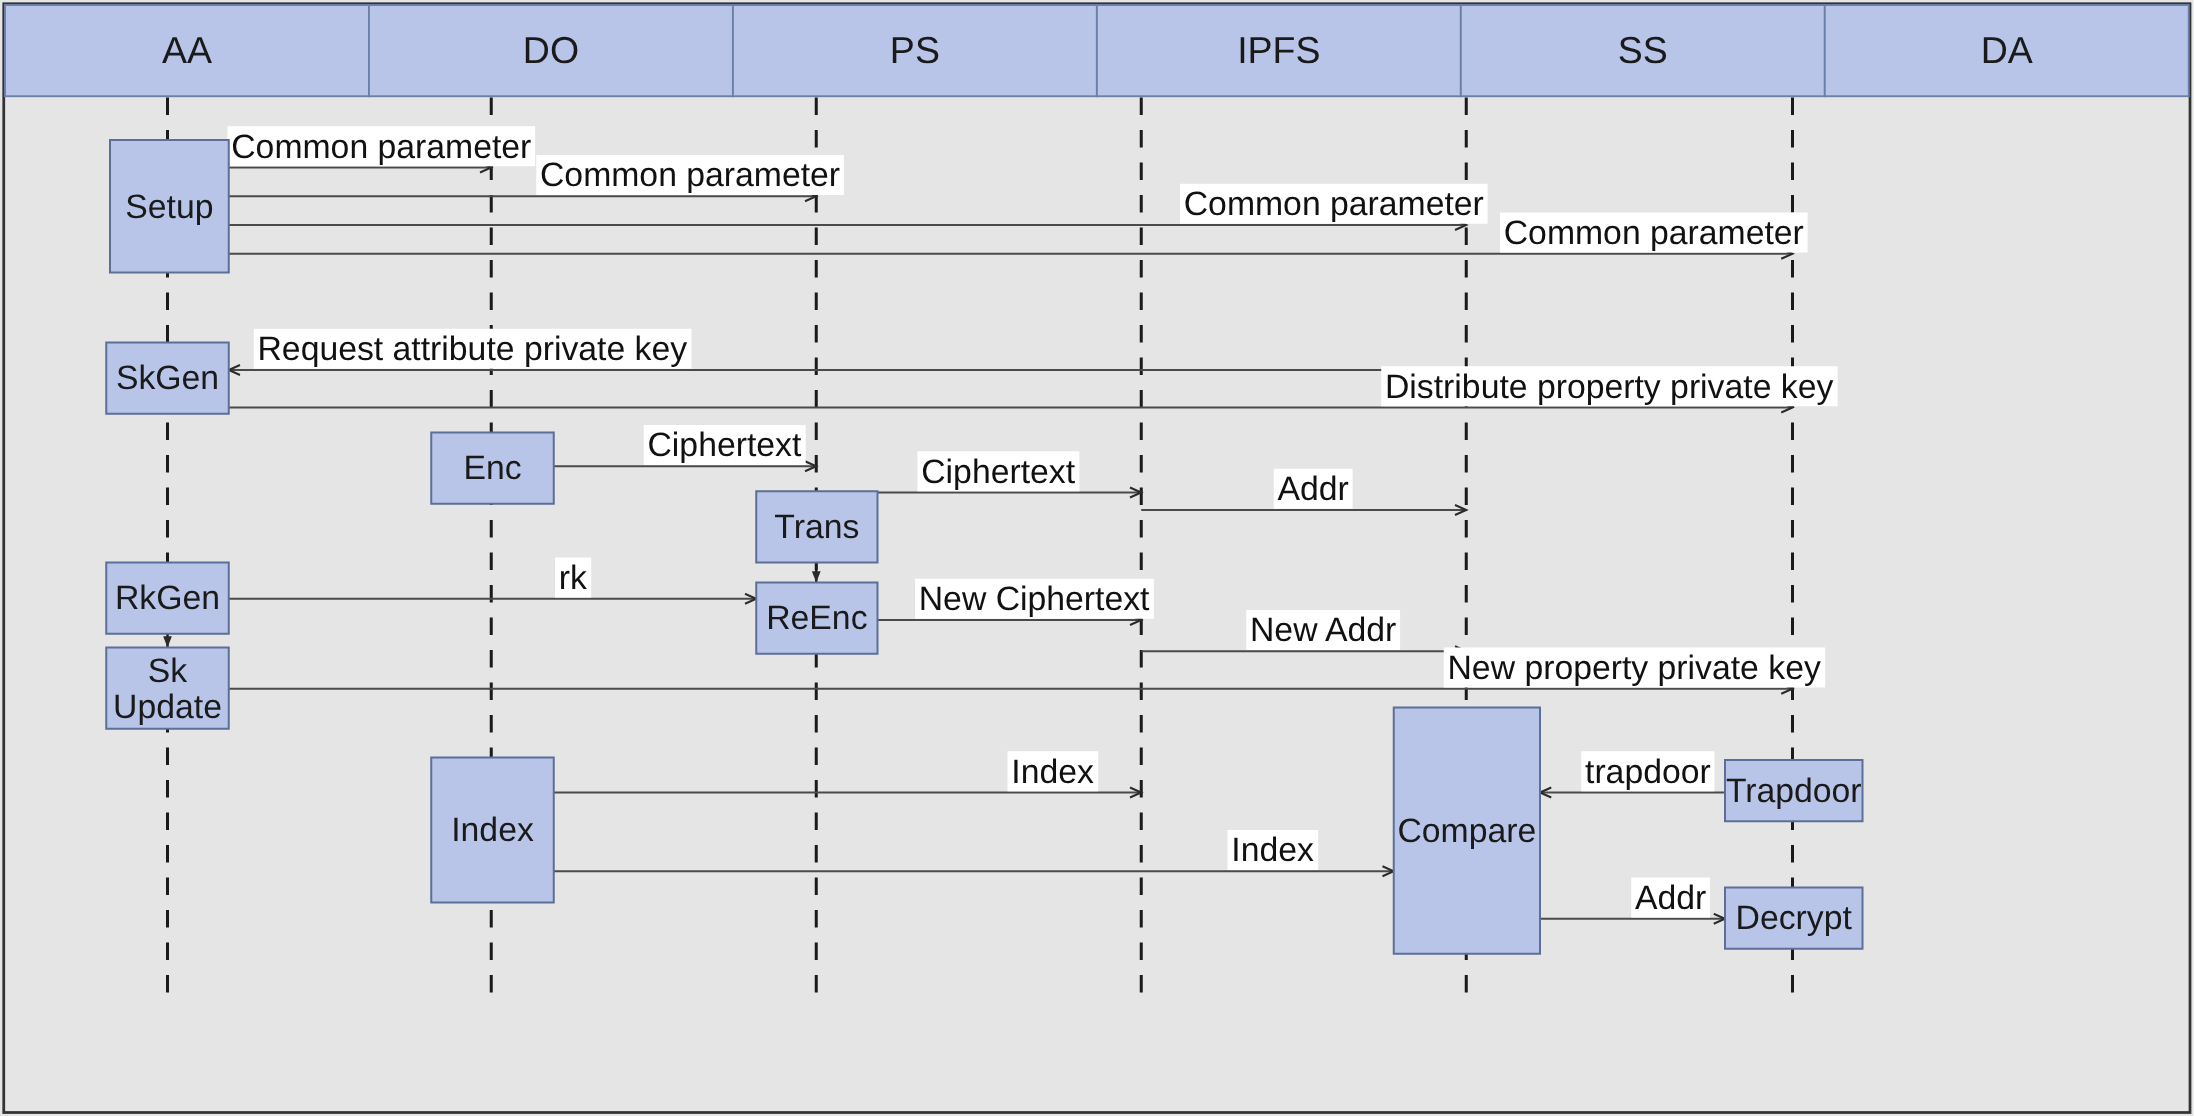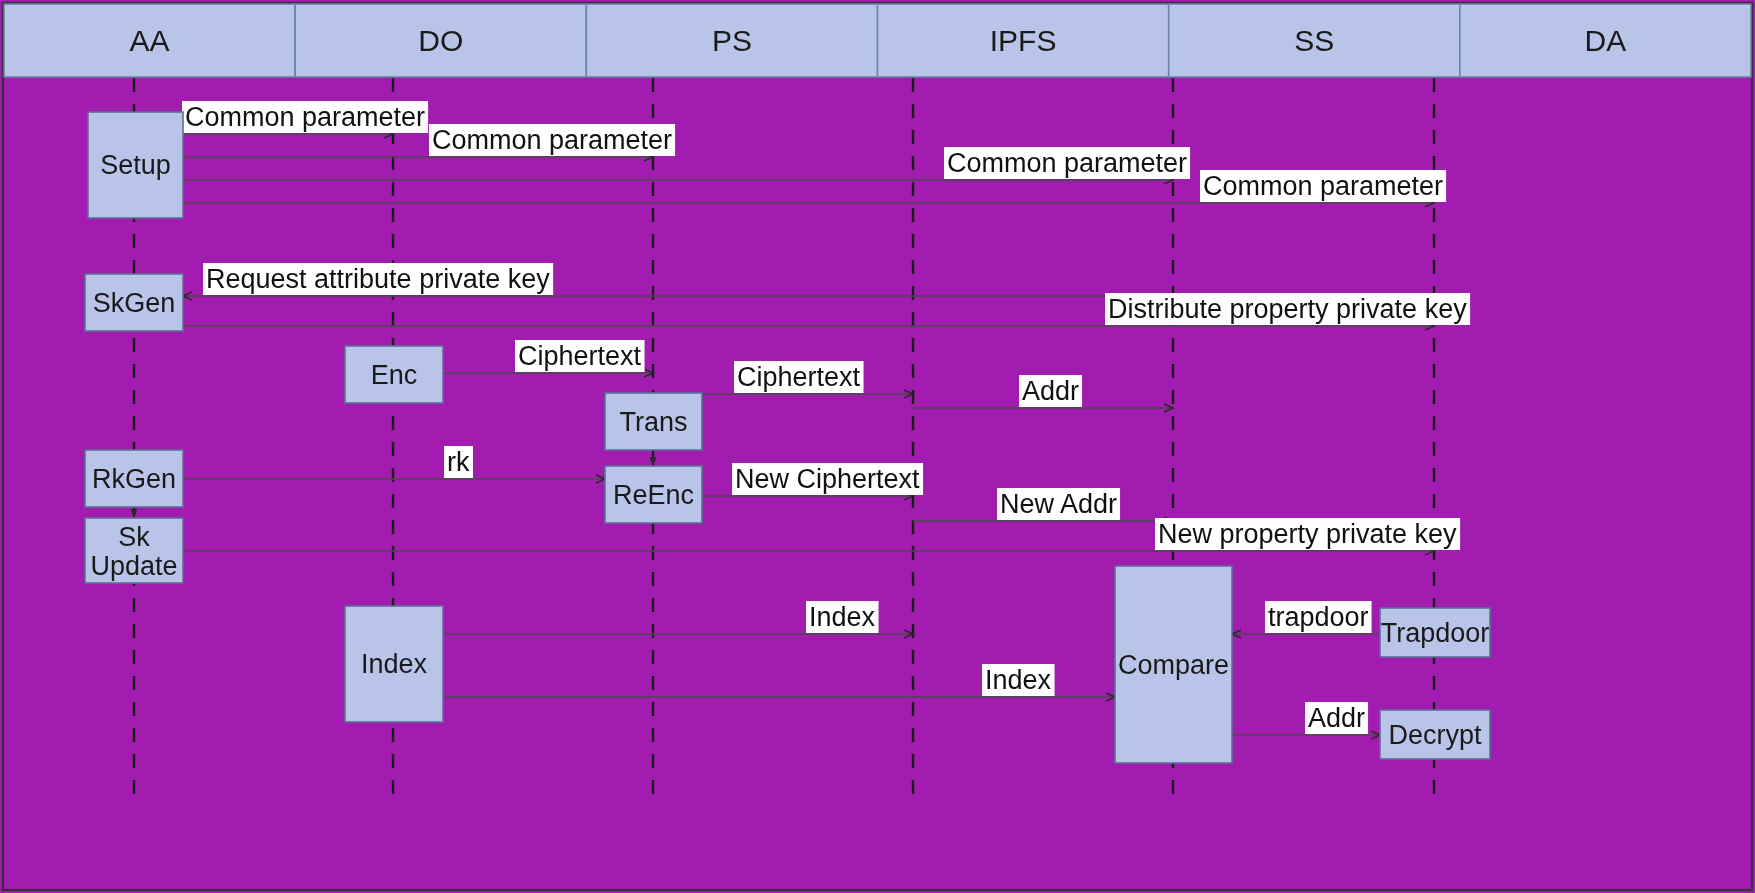--- a/index.html
+++ b/index.html
@@ -7,21 +7,21 @@
     padding: 0;
     background: #ffffff;
   }
   body {
     font-family: "Liberation Sans", sans-serif;
   }
   #diagram-root {
     position: relative;
     width: 1755px;
     height: 893px;
-    background: #a21caf;
+    background: #e5e5e5;
     overflow: hidden;
   }
   #diagram-svg {
     position: absolute;
     left: 0;
     top: 0;
     width: 1755px;
     height: 893px;
   }
   .lane-header-text {

